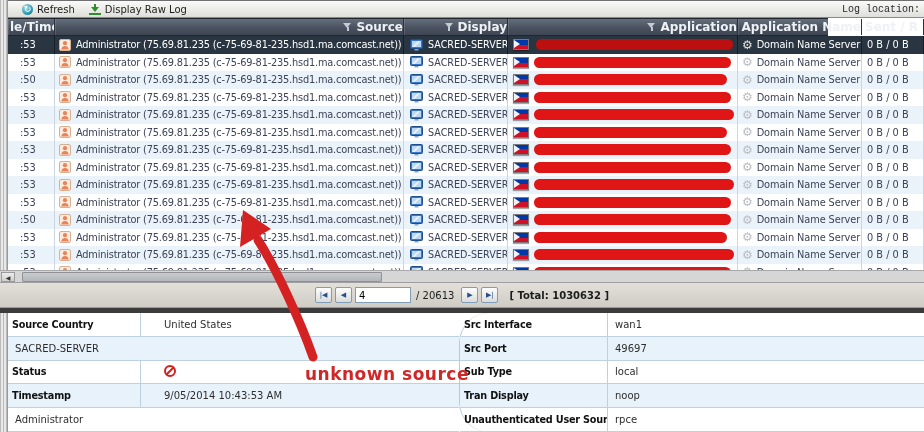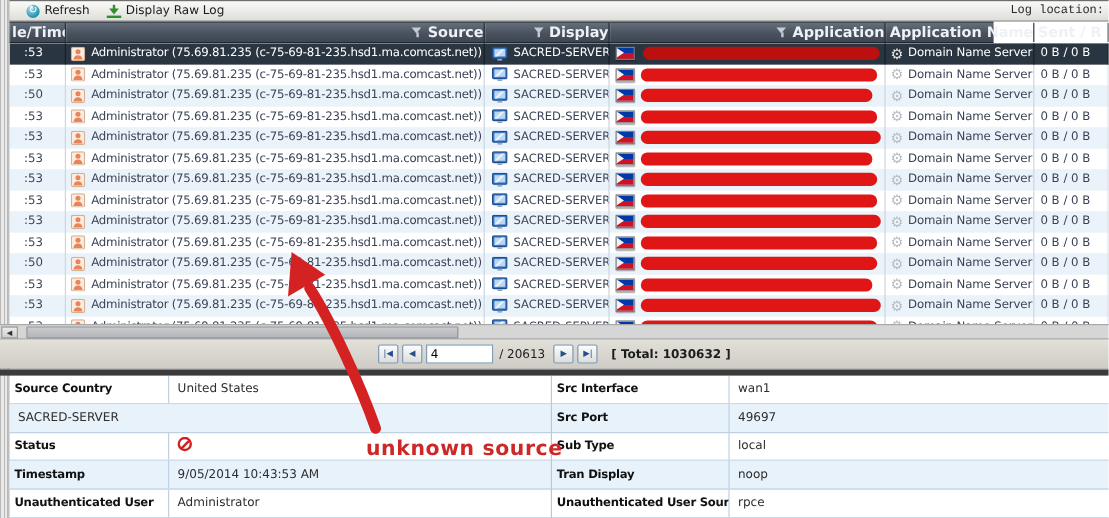--- a/index.html
+++ b/index.html
@@ -89,23 +89,23 @@
     font-family:"DejaVu Sans", sans-serif; }
   .pg-of { margin:0 4px 0 2px; }
   .pg-total { margin-left:8px; font-weight:600; }
 
   .detail-sep { position:absolute; left:0; top:308px; width:924px; height:5px; background:#3b3b3b; z-index:3; }
 
   
   .details { position:absolute; left:8px; top:313px; width:916px; height:119px; display:flex; z-index:2; background:#fff; }
   .dtable { display:grid; grid-auto-rows:23.8px; }
   .dtable.left  { width:451px; }
-  .dtable.right { width:465px; border-left:1px solid #b7c9da; }
+  .dtable.right { width:465px; border-left:1px solid #b7c9da;border-radius:30px; }
   .dl-row { display:grid; height:23.8px; border-bottom:1px solid #bfd1e1; font-size:10px; align-items:center; }
-  .dtable.left  .dl-row { grid-template-columns:133px 1fr; }
+  .dtable.left  .dl-row { grid-template-columns:133px 1fr;gap:16px; }
   .dtable.right .dl-row { grid-template-columns:148px 1fr; }
   .dl-row:nth-child(even) { background:#e8f2fb; }
   .dl-row .lbl { font-weight:bold; color:#111; padding-left:4px; border-right:1px solid #bfd1e1; height:100%;
     display:flex; align-items:center; letter-spacing:-0.2px; font-size:9.7px; white-space:nowrap; overflow:hidden; }
   .dl-row .val { padding-left:7px; color:#2e2e2e; white-space:nowrap; overflow:hidden; }
   .blocked { position:relative; width:12px; height:12px; border:2px solid #d22020; border-radius:50%; display:inline-block; }
   .blocked::after { content:""; position:absolute; left:-1px; top:3.5px; width:10px; height:2px; background:#d22020; transform:rotate(-45deg); }
 
   
   .annot-svg { position:absolute; left:0; top:0; width:924px; height:432px; z-index:6; pointer-events:none; }
@@ -670,21 +670,20 @@
     <div class="lbl">Status</div>
     <div class="val"><span class="blocked"></span></div>
   </div>
 
   <div class="dl-row">
     <div class="lbl">Timestamp</div>
     <div class="val">9/05/2014 10:43:53 AM</div>
   </div>
 
   <div class="dl-row">
-    <div class="lbl">Unauthenticated User</div>
     <div class="val">Administrator</div>
   </div>
 </div>
     <div class="dtable right" id="dl-right">
   <div class="dl-row">
     <div class="lbl">Src Interface</div>
     <div class="val">wan1</div>
   </div>
 
   <div class="dl-row">

